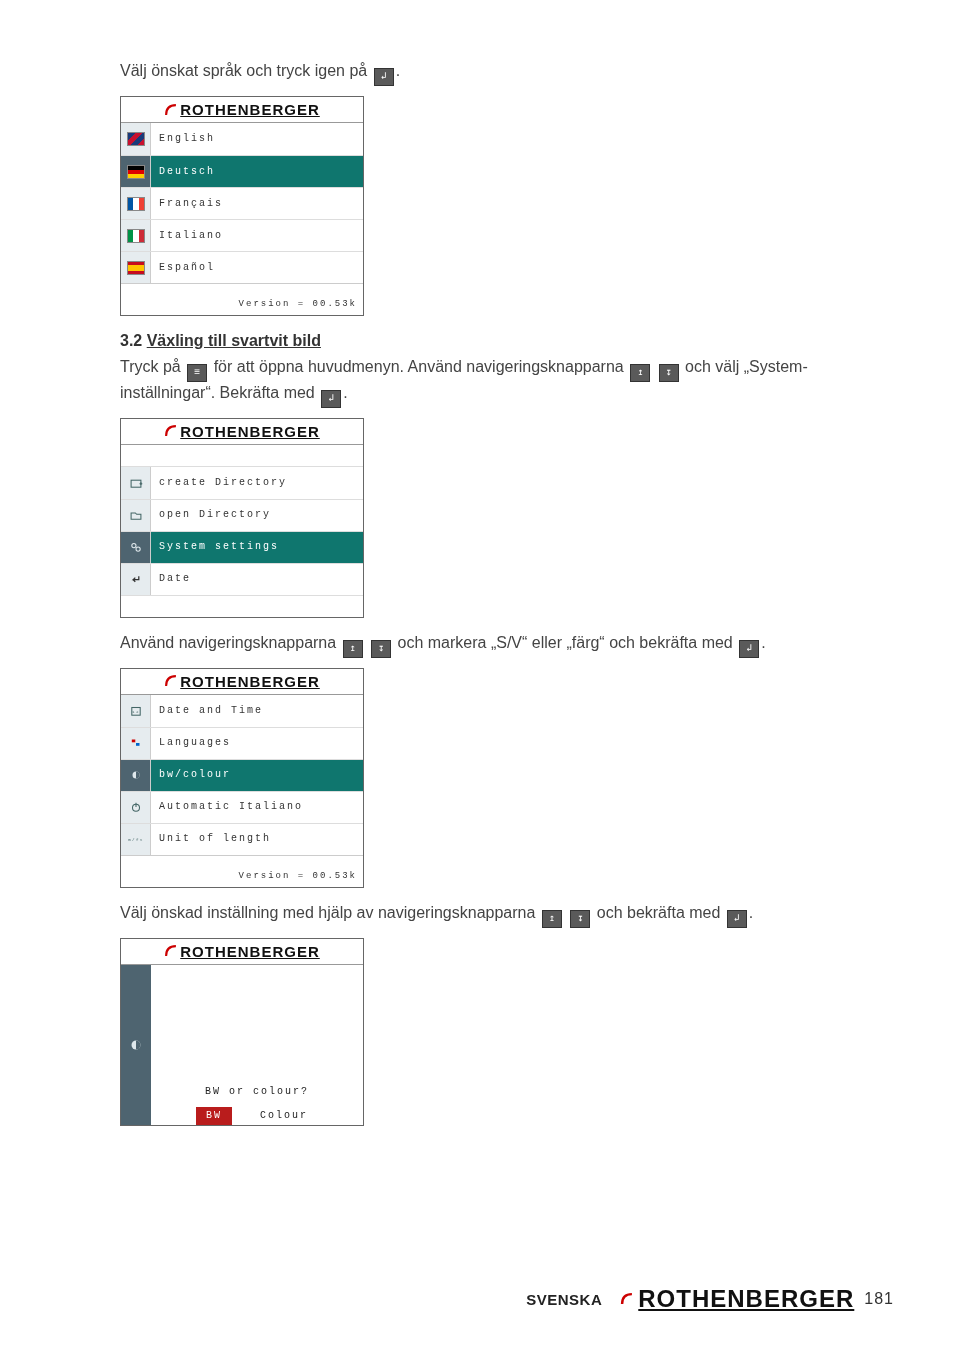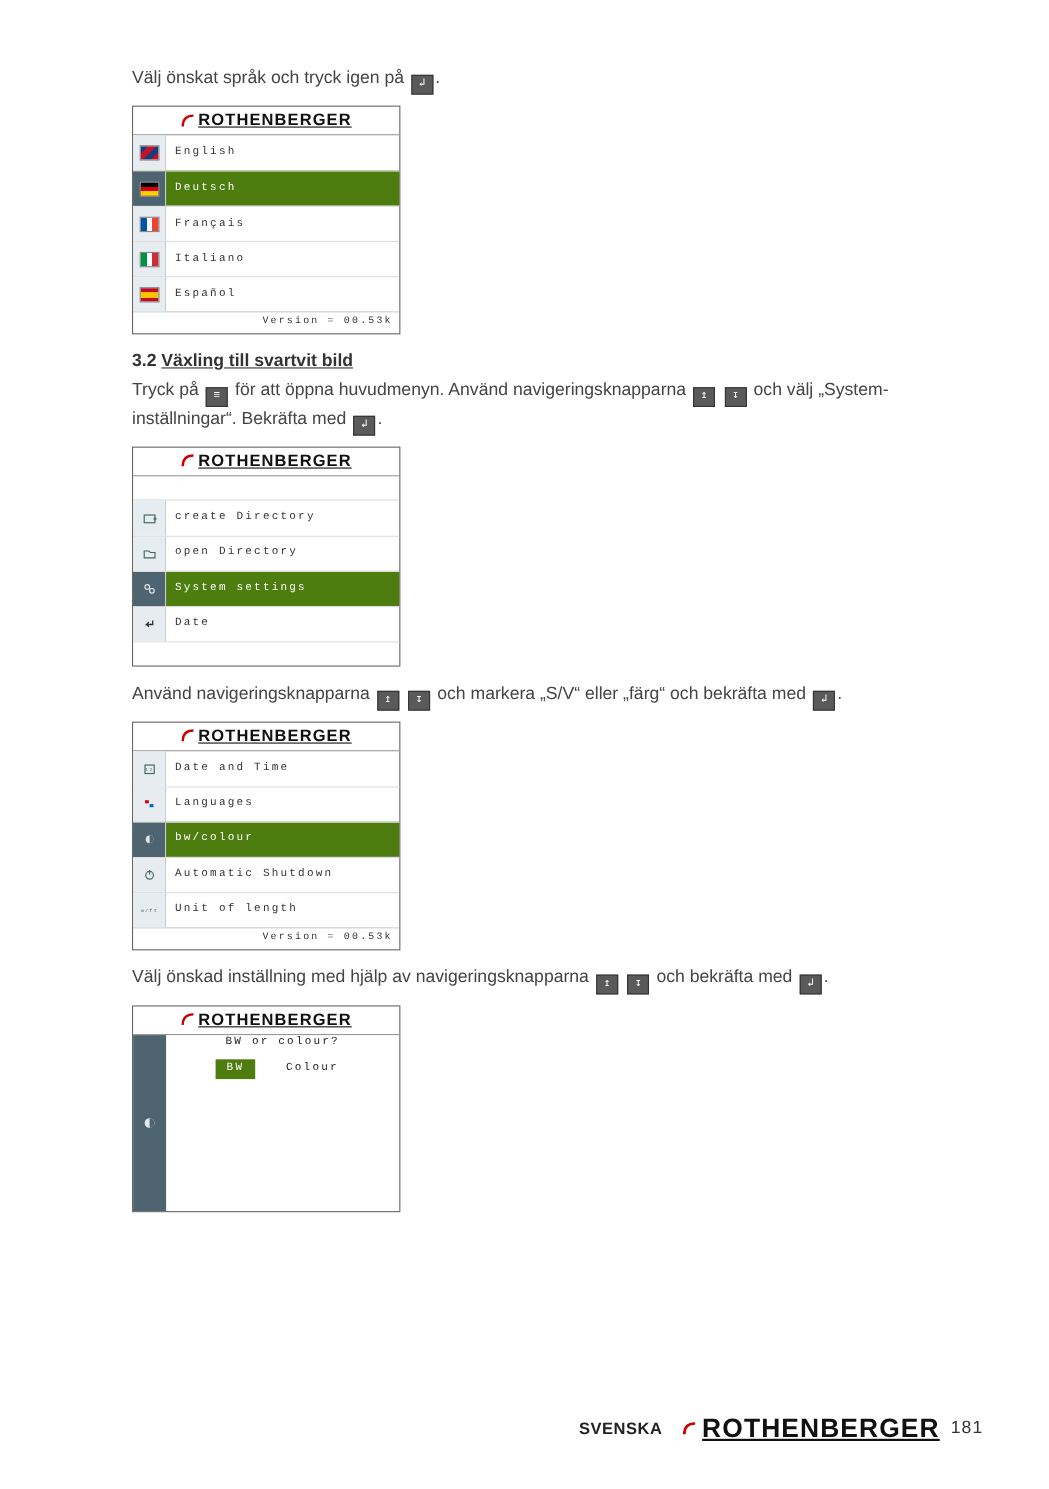--- a/index.html
+++ b/index.html
@@ -45,37 +45,37 @@
     display: flex;
     align-items: center;
     height: 32px;
     border-top: 1px solid #ddd;
     font-family: "Courier New", monospace;
     font-size: 10px;
     letter-spacing: 2px;
     color: #333;
   }
   .row:first-child { border-top: none; }
-  .row.sel { background: #4d7c0f; color: #fff; }
+  .row.sel { background: #0f766e; color: #fff; }
   .row .cell-icon {
     width: 30px; height: 100%;
     display: flex; align-items: center; justify-content: center;
     border-right: 1px solid #ccc;
     background: #4e6470;
   }
   .row .cell-icon.light { background: #e6ecef; }
   .row .cell-icon svg, .row .cell-icon .flag { width: 18px; height: 14px; display:block; }
   .row .cell-label { padding-left: 8px; flex: 1; }
   .panel-foot {
     text-align: right;
     font-family: "Courier New", monospace;
     font-size: 9px;
     letter-spacing: 2px;
     color: #333;
-    padding: 2px 6px 4px;
+    padding: 14px 6px 4px;
     border-top: 1px solid #ccc;
   }
   .panel-empty-top { height: 22px; border-bottom: 1px solid #ddd; }
   .panel-empty-bot { height: 22px; border-top: 1px solid #ddd; }
   .icon-btn {
     display: inline-flex;
     align-items: center;
     justify-content: center;
     width: 20px; height: 18px;
     background: #5a5a5a;
@@ -89,38 +89,38 @@
   .section-head {
     font-weight: 700;
     color: #333;
     margin: 6px 0 4px;
   }
   .section-head .u { text-decoration: underline; }
   
   .bw-panel-body {
     height: 160px;
     display: flex;
-    align-items: flex-start;
+    align-items: flex-end;
   }
   .bw-left {
     width: 30px; height: 100%;
     background: #4e6470;
     display: flex; align-items: center; justify-content: center;
   }
   .bw-center {
     flex: 1;
     text-align: center;
     font-family: "Courier New", monospace;
     font-size: 10px;
     letter-spacing: 2px;
   }
   .bw-center .q { margin-bottom: 8px; }
   .bw-options { display: flex; gap: 18px; justify-content: center; }
   .bw-opt { padding: 2px 10px; }
-  .bw-opt.sel { background: #4d7c0f; color: #fff; }
+  .bw-opt.sel { background: #b91c1c; color: #fff; }
   
   .page-footer {
     position: absolute;
     bottom: 38px;
     left: 0; right: 0;
     display: flex;
     align-items: center;
     justify-content: flex-end;
     gap: 18px;
     padding-right: 60px;
@@ -297,21 +297,21 @@
       </div>
       <div class="cell-label">bw/colour</div>
     </div>
     <div class="row">
       <div class="cell-icon light">
         <svg viewBox="0 0 20 20">
             <circle cx="10" cy="11" r="5" fill="none" stroke="#466" stroke-width="1.5"></circle>
             <line x1="10" y1="4" x2="10" y2="10" stroke="#466" stroke-width="1.5"></line>
           </svg>
       </div>
-      <div class="cell-label">Automatic Shutdown</div>
+      <div class="cell-label">Automatic Italiano</div>
     </div>
     <div class="row">
       <div class="cell-icon light">
         <svg viewBox="0 0 20 20">
             <text x="10" y="13" font-size="6" text-anchor="middle" fill="#466">m/ft</text>
           </svg>
       </div>
       <div class="cell-label">Unit of length</div>
     </div>
   </div>

